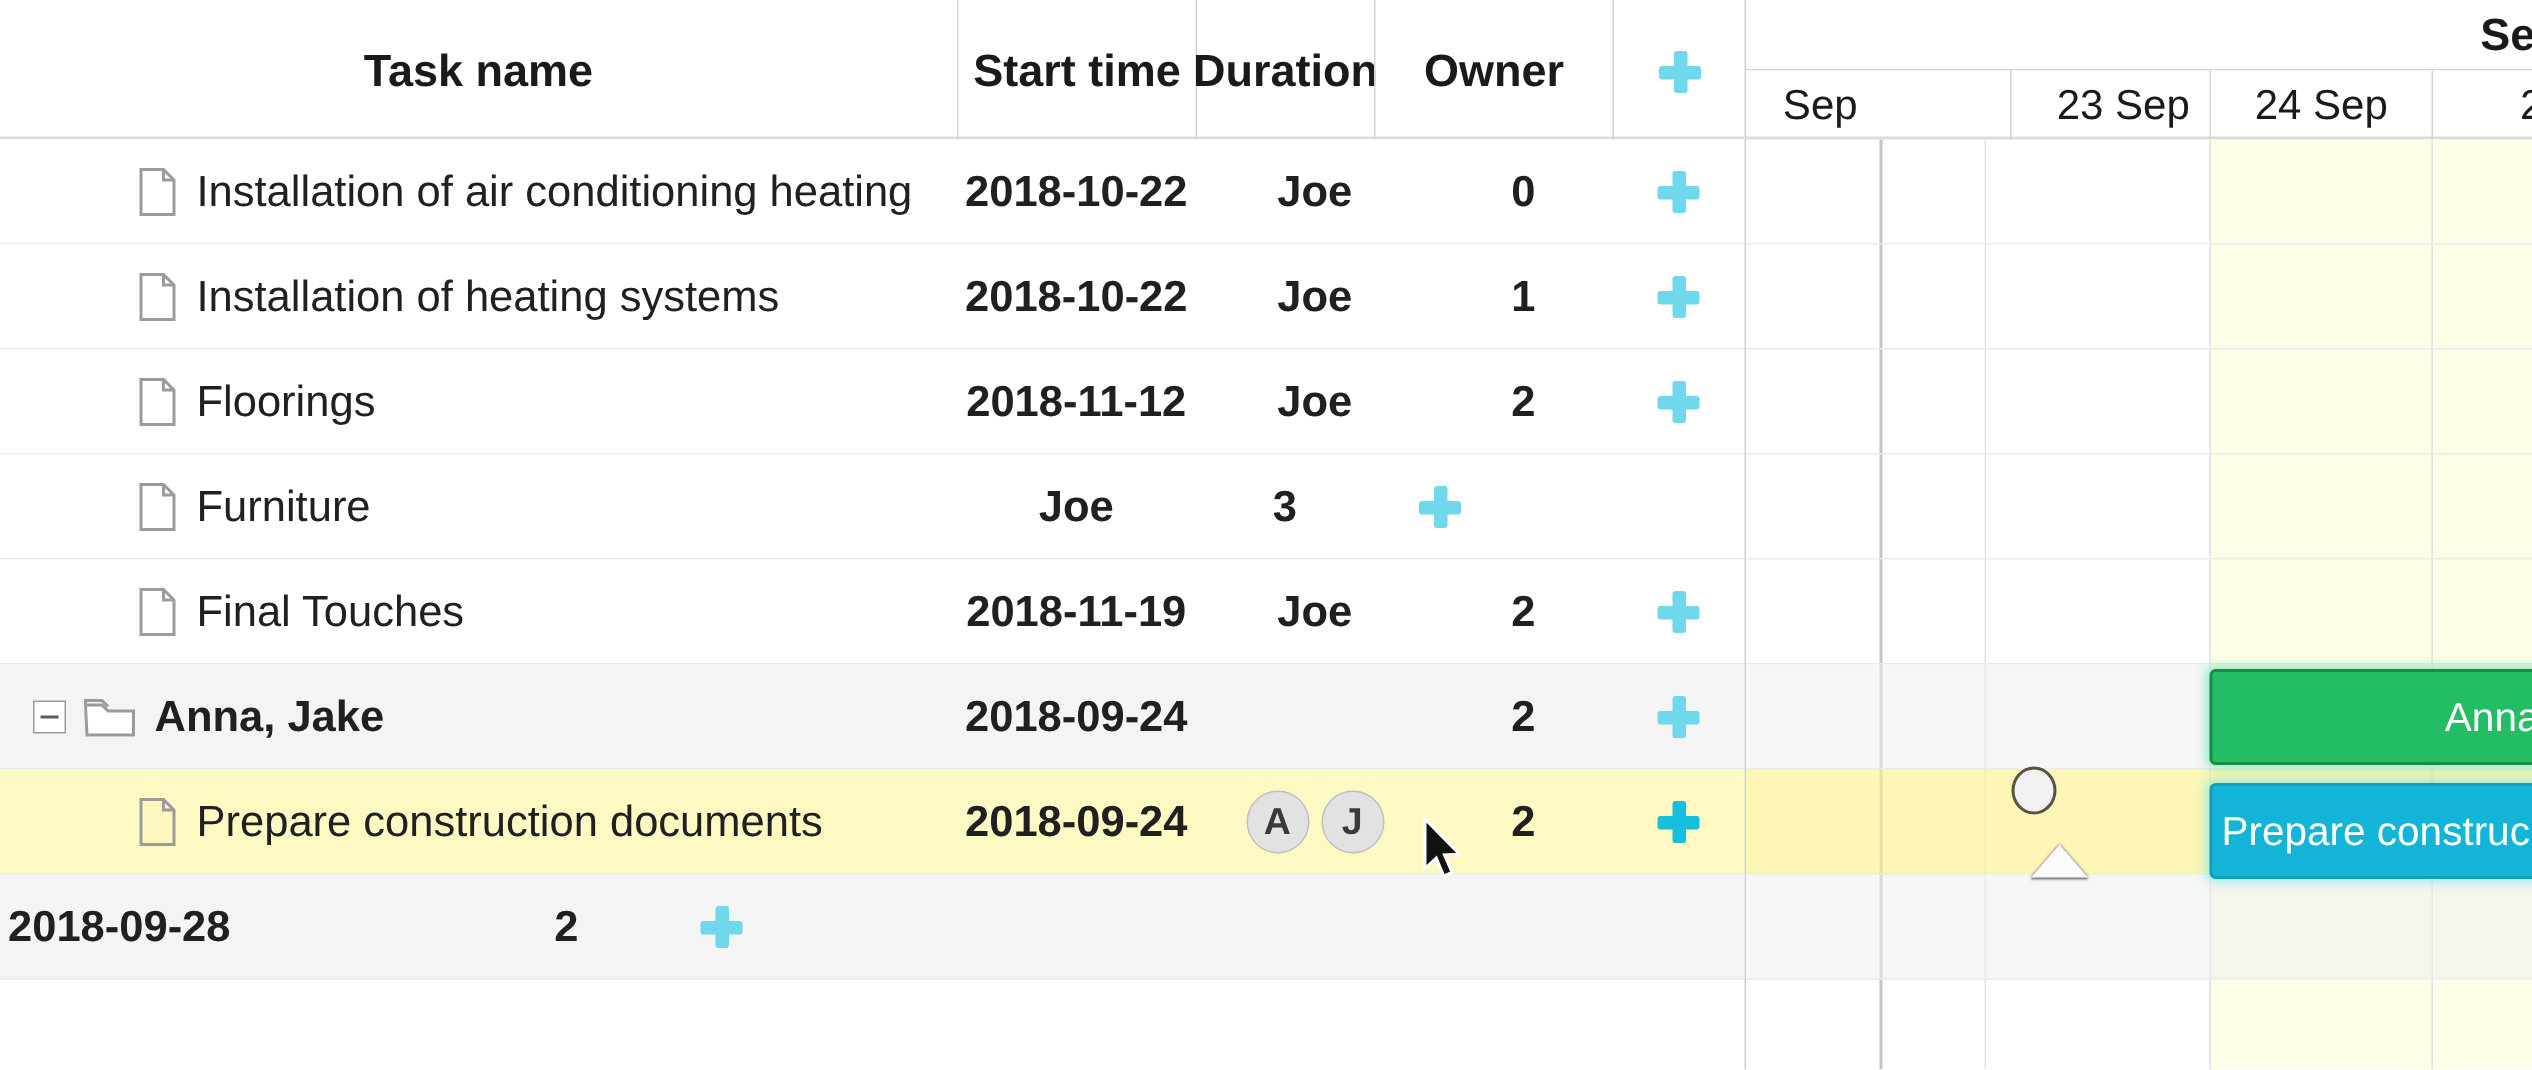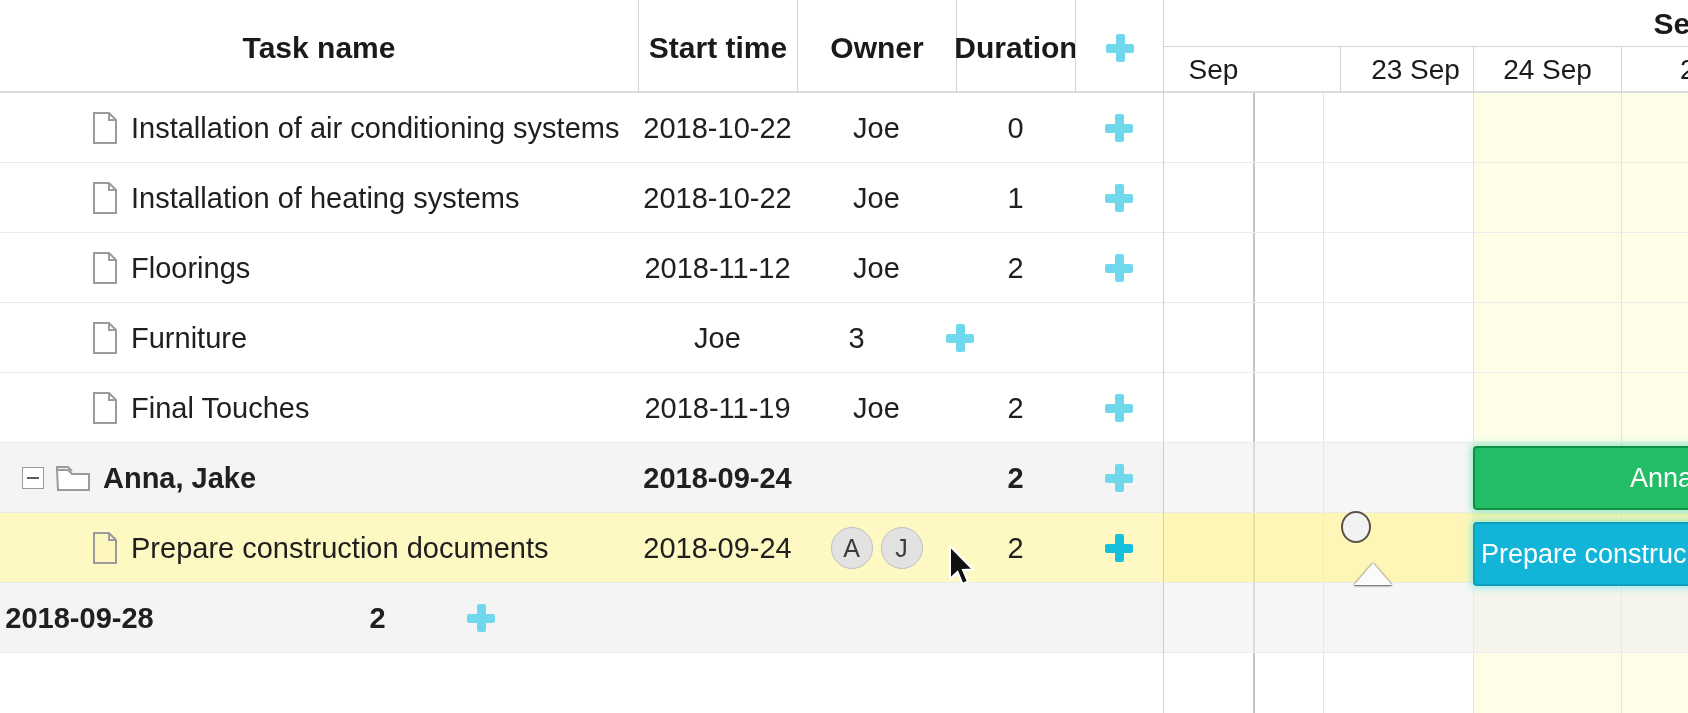--- a/index.html
+++ b/index.html
@@ -87,21 +87,21 @@
   .row .cell {
     display: flex;
     align-items: center;
     font-size: 29px;
     color: #202020;
     height: 70px;
   }
   .row .c-task   { padding-left: 0; }
   .row .c-start,
   .row .c-owner,
-  .row .c-dur    { justify-content: center; }
+  .row .c-dur    { justify-content: center; font-weight: bold; }
   .row .c-add    { justify-content: center; }
   .row.group .c-start,
   .row.group .c-dur,
   .row.group .c-task .t-label { font-weight: bold; }
 
   .tree-cell-inner {
     display: flex;
     align-items: center;
     width: 100%;
     height: 100%;
@@ -286,43 +286,43 @@
 
   <div class="grid-pane">
 
     <div class="grid-head">
       <div class="cell c-task">
           <span>Task name</span>
         </div>
       <div class="cell c-start">
           <span>Start time</span>
         </div>
+      <div class="cell c-dur">
+          <span>Duration</span>
+        </div>
       <div class="cell c-owner">
           <span>Owner</span>
-        </div>
-      <div class="cell c-dur">
-          <span>Duration</span>
         </div>
       <div class="cell c-add">
           <span class="plus-icon"></span>
         </div>
     </div>
 
     <div class="rows">
 
       <div class="row">
         <div class="cell c-task">
           <div class="tree-cell-inner indent-2">
             <span class="doc-icon">
                 <svg width="26" height="32" viewBox="0 0 26 32">
                   <path d="M2 1 h15 l7 7 v23 h-22 z" fill="#fff" stroke="#9b9b9b" stroke-width="2"></path>
                   <path d="M17 1 v7 h7" fill="none" stroke="#9b9b9b" stroke-width="2"></path>
                 </svg>
               </span>
-          <span class="t-label">Installation of air conditioning systems</span>
+          <span class="t-label">Installation of air conditioning heating</span>
           </div>
         </div>
         <div class="cell c-start">2018-10-22</div>
         <div class="cell c-owner">Joe</div>
         <div class="cell c-dur">0</div>
         <div class="cell c-add">
             <span class="plus-icon"></span>
           </div>
       </div>
 

